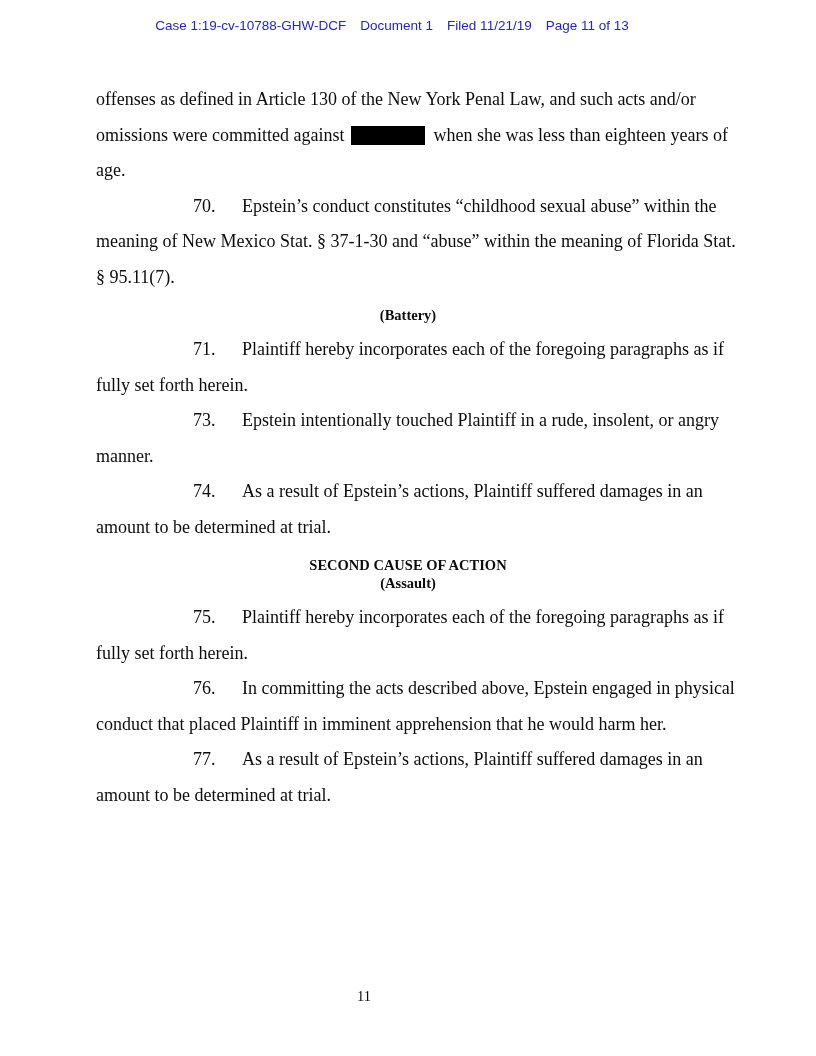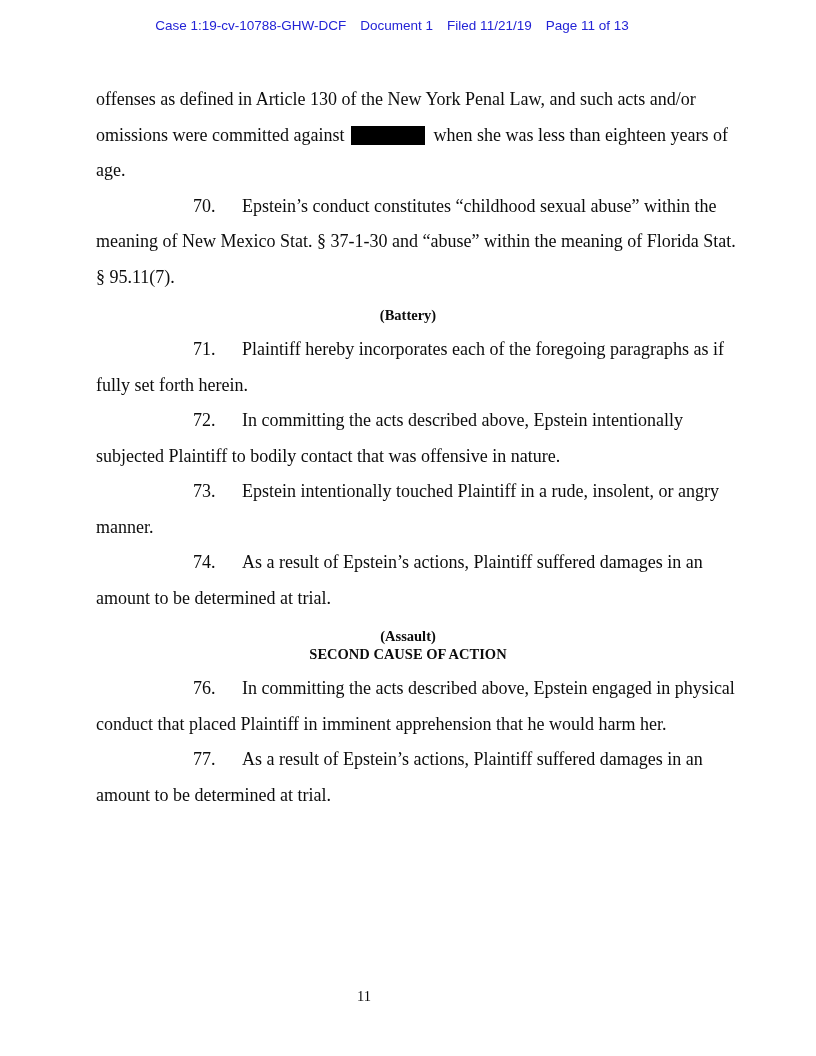--- a/index.html
+++ b/index.html
@@ -67,31 +67,31 @@
   <p class="flow"><span>offenses as defined in Article 130 of the New York Penal Law, and such acts and/or omissions were committed against</span><span class="redaction"></span><span>when she was less than eighteen years of age.</span></p>
 
   <p class="numbered"><span class="pnum">70.</span><span>Epstein’s conduct constitutes “childhood sexual abuse” within the meaning of New Mexico Stat. § 37-1-30 and “abuse” within the meaning of Florida Stat. § 95.11(7).</span></p>
 
   <div class="cause-heading">
     <div>(Battery)</div>
   </div>
 
   <p class="numbered"><span class="pnum">71.</span><span>Plaintiff hereby incorporates each of the foregoing paragraphs as if fully set forth herein.</span></p>
 
-  <p class="numbered"><span class="pnum">72.</span><span>In committing the acts described above, Epstein intentionally subjected Plaintiff to bodily contact that was offensive in nature.</span></p>
 
   <p class="numbered"><span class="pnum">73.</span><span>Epstein intentionally touched Plaintiff in a rude, insolent, or angry manner.</span></p>
 
   <p class="numbered"><span class="pnum">74.</span><span>As a result of Epstein’s actions, Plaintiff suffered damages in an amount to be determined at trial.</span></p>
 
   <div class="cause-heading">
+    <div>SECOND CAUSE OF ACTION</div>
     <div>(Assault)</div>
-    <div>SECOND CAUSE OF ACTION</div>
   </div>
 
+  <p class="numbered"><span class="pnum">75.</span><span>Plaintiff hereby incorporates each of the foregoing paragraphs as if fully set forth herein.</span></p>
 
   <p class="numbered"><span class="pnum">76.</span><span>In committing the acts described above, Epstein engaged in physical conduct that placed Plaintiff in imminent apprehension that he would harm her.</span></p>
 
   <p class="numbered"><span class="pnum">77.</span><span>As a result of Epstein’s actions, Plaintiff suffered damages in an amount to be determined at trial.</span></p>
 
 </div>
 
 <div class="page-number">11</div>
 
 </body></html>

